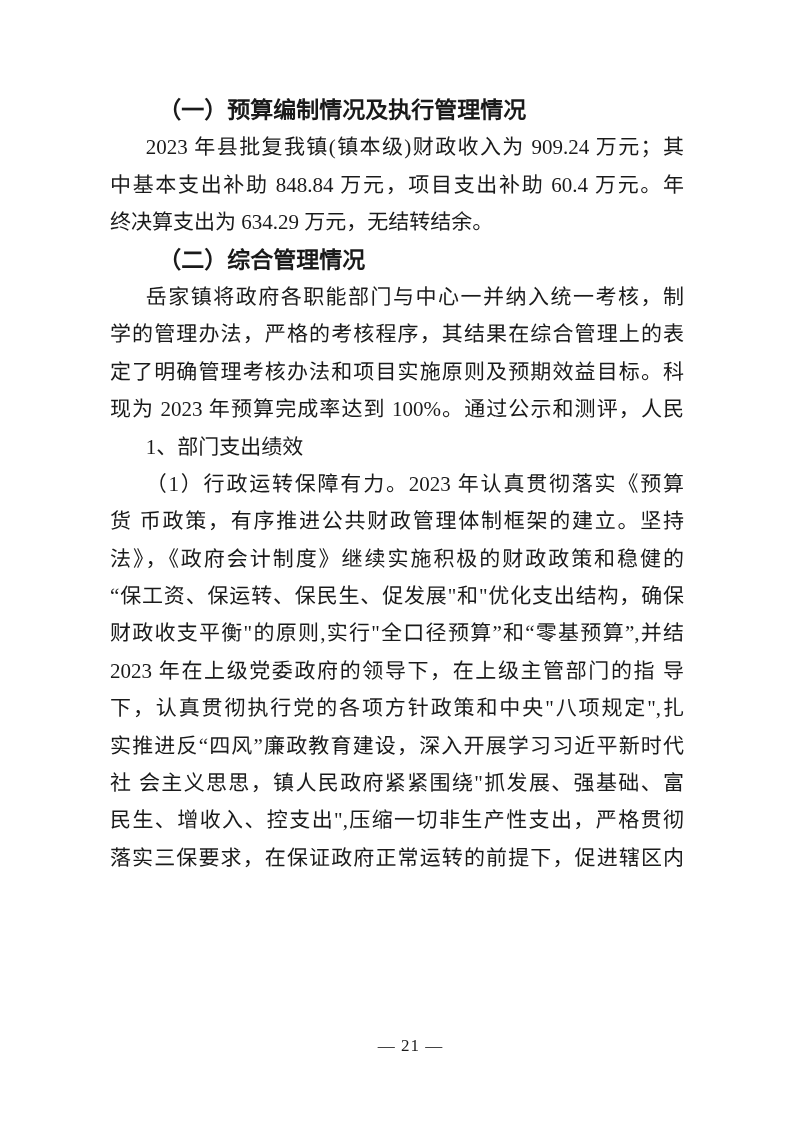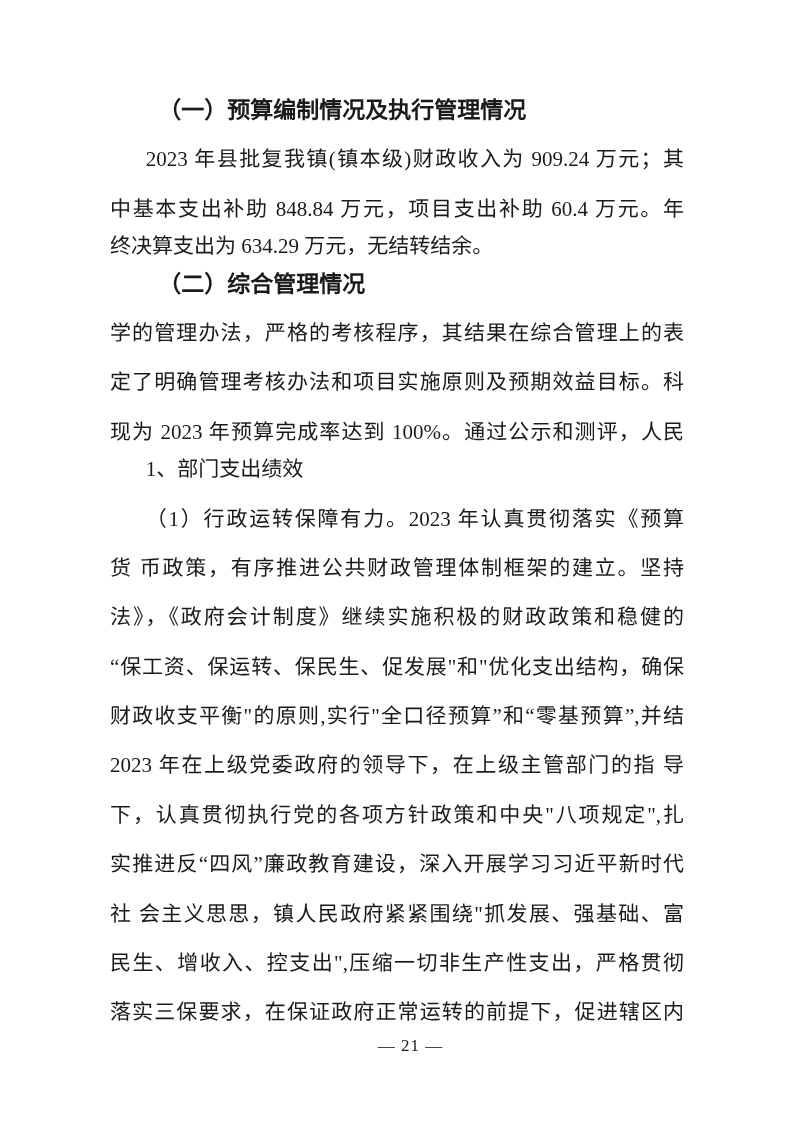--- a/index.html
+++ b/index.html
@@ -26,21 +26,20 @@
     font-size: 21px;
     line-height: 37.4px;
     height: 37.4px;
     overflow: hidden;
     text-align: justify;
     white-space: normal;
     color: #1a1a1a;
   }
   .line.fill {
     text-align-last: justify;
-    margin-top: 12px;
   }
   .line.h {
     font-weight: bold;
     font-size: 23px;
     text-align: right;
     text-align-last: left;
   }
   .line.ind {
     text-indent: 1.7em;
   }
@@ -62,20 +61,21 @@
 </head>
 <body>
 
 <div class="page">
   <div class="doc-body">
     <div class="line h ind">（一）预算编制情况及执行管理情况</div>
     <div class="line ind fill">2023 年县批复我镇(镇本级)财政收入为 909.24 万元；其</div>
     <div class="line fill">中基本支出补助 848.84 万元，项目支出补助 60.4 万元。年</div>
     <div class="line">终决算支出为 634.29 万元，无结转结余。</div>
     <div class="line h ind">（二）综合管理情况</div>
+    <div class="line ind fill">岳家镇将政府各职能部门与中心一并纳入统一考核，制</div>
     <div class="line fill">学的管理办法，严格的考核程序，其结果在综合管理上的表</div>
     <div class="line fill">定了明确管理考核办法和项目实施原则及预期效益目标。科</div>
     <div class="line fill">现为 2023 年预算完成率达到 100%。通过公示和测评，人民</div>
     <div class="line ind">1、部门支出绩效</div>
     <div class="line ind fill">（1）行政运转保障有力。2023 年认真贯彻落实《预算</div>
     <div class="line fill">货 币政策，有序推进公共财政管理体制框架的建立。坚持</div>
     <div class="line fill">法》，《政府会计制度》继续实施积极的财政政策和稳健的</div>
     <div class="line fill">“保工资、保运转、保民生、促发展"和"优化支出结构，确保</div>
     <div class="line fill">财政收支平衡"的原则,实行"全口径预算”和“零基预算”,并结</div>
     <div class="line fill">2023 年在上级党委政府的领导下，在上级主管部门的指 导</div>

